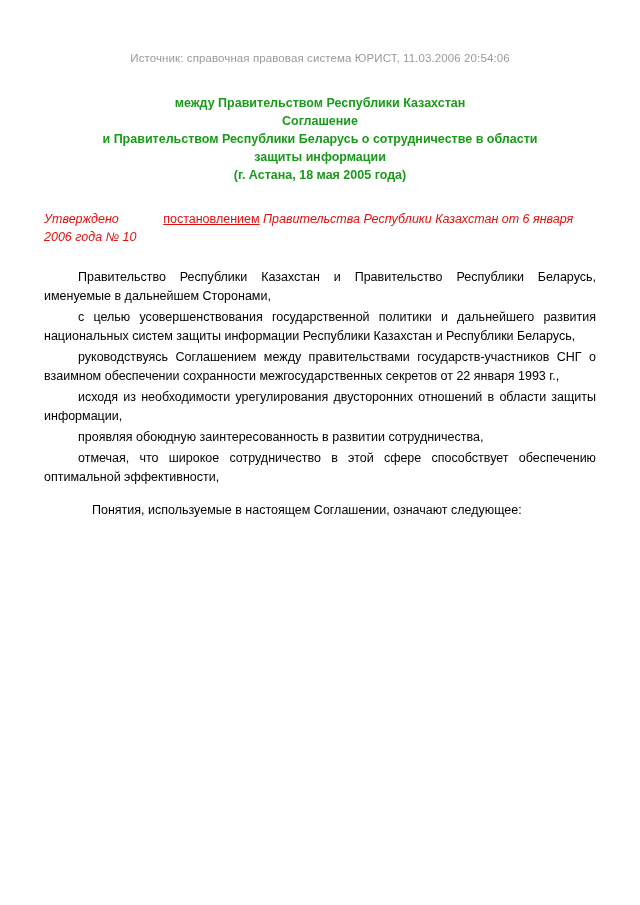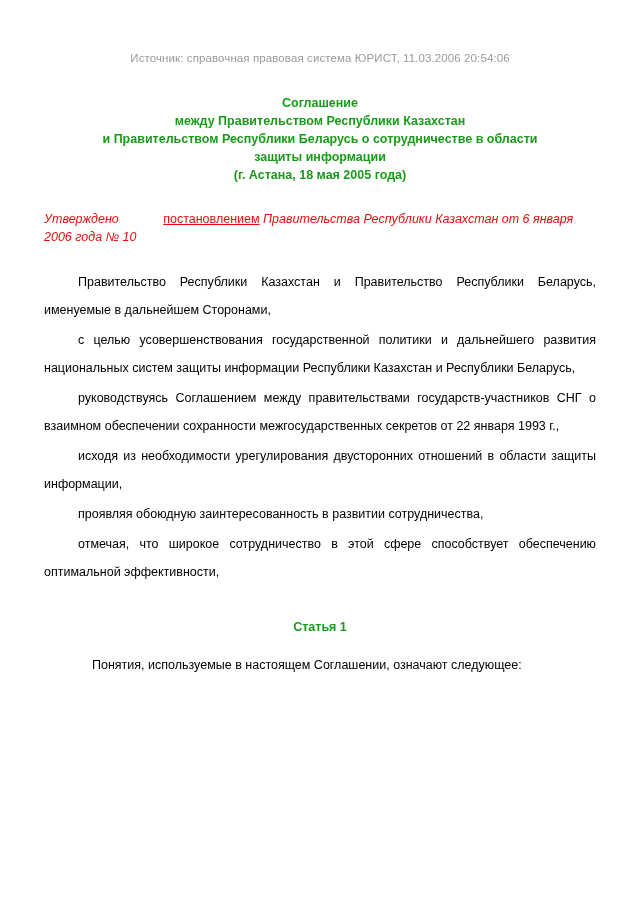--- a/index.html
+++ b/index.html
@@ -52,21 +52,21 @@
     text-align: center;
   }
   .approved .bold-underline {
     font-style: normal;
     font-weight: normal;
     text-decoration: underline;
     margin-left: 41px;
   }
   .body-text p {
     font-size: 12.5px;
-    line-height: 28px;
+    line-height: 19px;
     text-align: justify;
     text-indent: 34px;
     margin: 0 0 2px 0;
     text-justify: inter-word;
   }
   .article-heading {
     color: #1a9a1a;
     font-weight: bold;
     font-size: 12.5px;
     text-align: center;
@@ -81,37 +81,36 @@
   }
 </style>
 </head>
 <body>
 
 <div class="page">
 
   <div class="source-line">Источник: справочная правовая система ЮРИСТ, 11.03.2006 20:54:06</div>
 
   <div class="title-block">
+    <div>между Правительством Республики Казахстан</div>
     <div>Соглашение</div>
-    <div>между Правительством Республики Казахстан</div>
     <div>и Правительством Республики Беларусь о сотрудничестве в области</div>
     <div>защиты информации</div>
     <div>(г. Астана, 18 мая 2005 года)</div>
   </div>
 
   <div class="approved"><span class="plain">Утверждено </span><span class="bold-underline">постановлением</span><span class="plain"> Правительства Республики Казахстан от 6 января 2006 года № 10</span></div>
 
   <div class="body-text">
     <p>Правительство Республики Казахстан и Правительство Республики Беларусь, именуемые в дальнейшем Сторонами,</p>
     <p>с целью усовершенствования государственной политики и дальнейшего развития национальных систем защиты информации Республики Казахстан и Республики Беларусь,</p>
     <p>руководствуясь Соглашением между правительствами государств-участников СНГ о взаимном обеспечении сохранности межгосударственных секретов от 22 января 1993 г.,</p>
     <p>исходя из необходимости урегулирования двусторонних отношений в области защиты информации,</p>
     <p>проявляя обоюдную заинтересованность в развитии сотрудничества,</p>
     <p>отмечая, что широкое сотрудничество в этой сфере способствует обеспечению оптимальной эффективности,</p>
   </div>
 
-  <div class="article-heading">Статья 1</div>
 
   <div class="tail-text">
     <p>Понятия, используемые в настоящем Соглашении, означают следующее:</p>
   </div>
 
 </div>
 
 </body></html>

